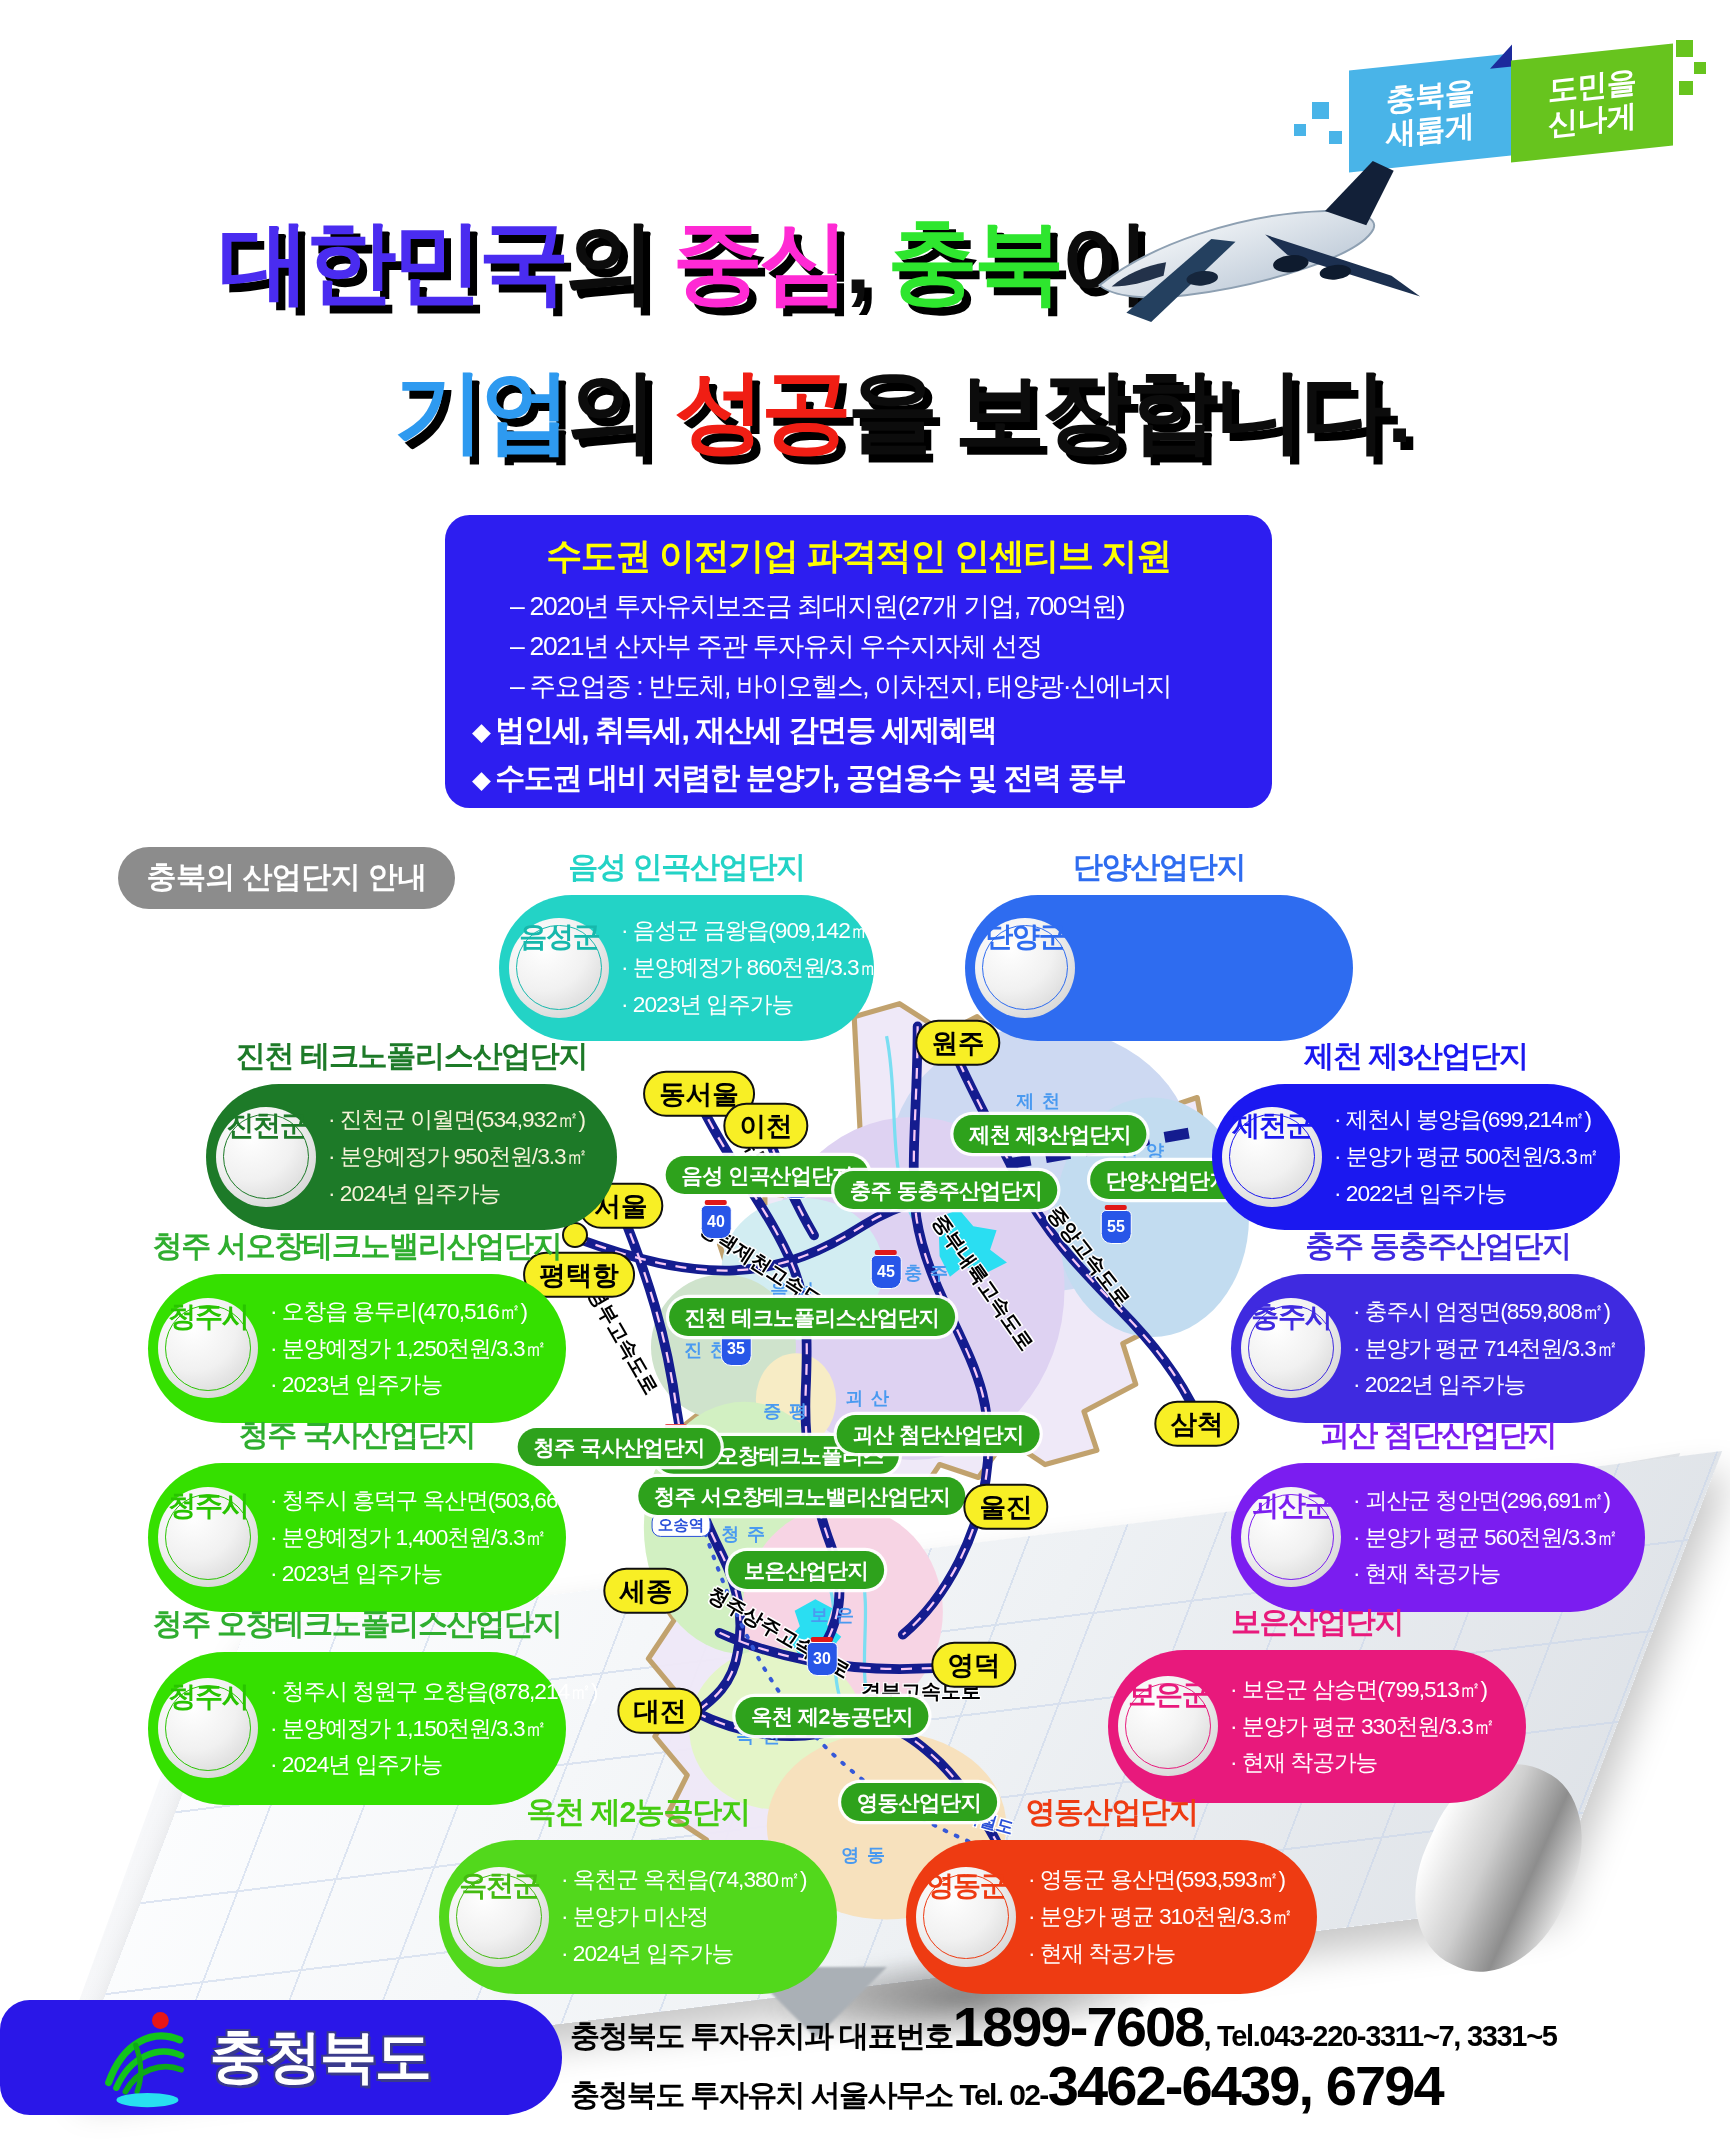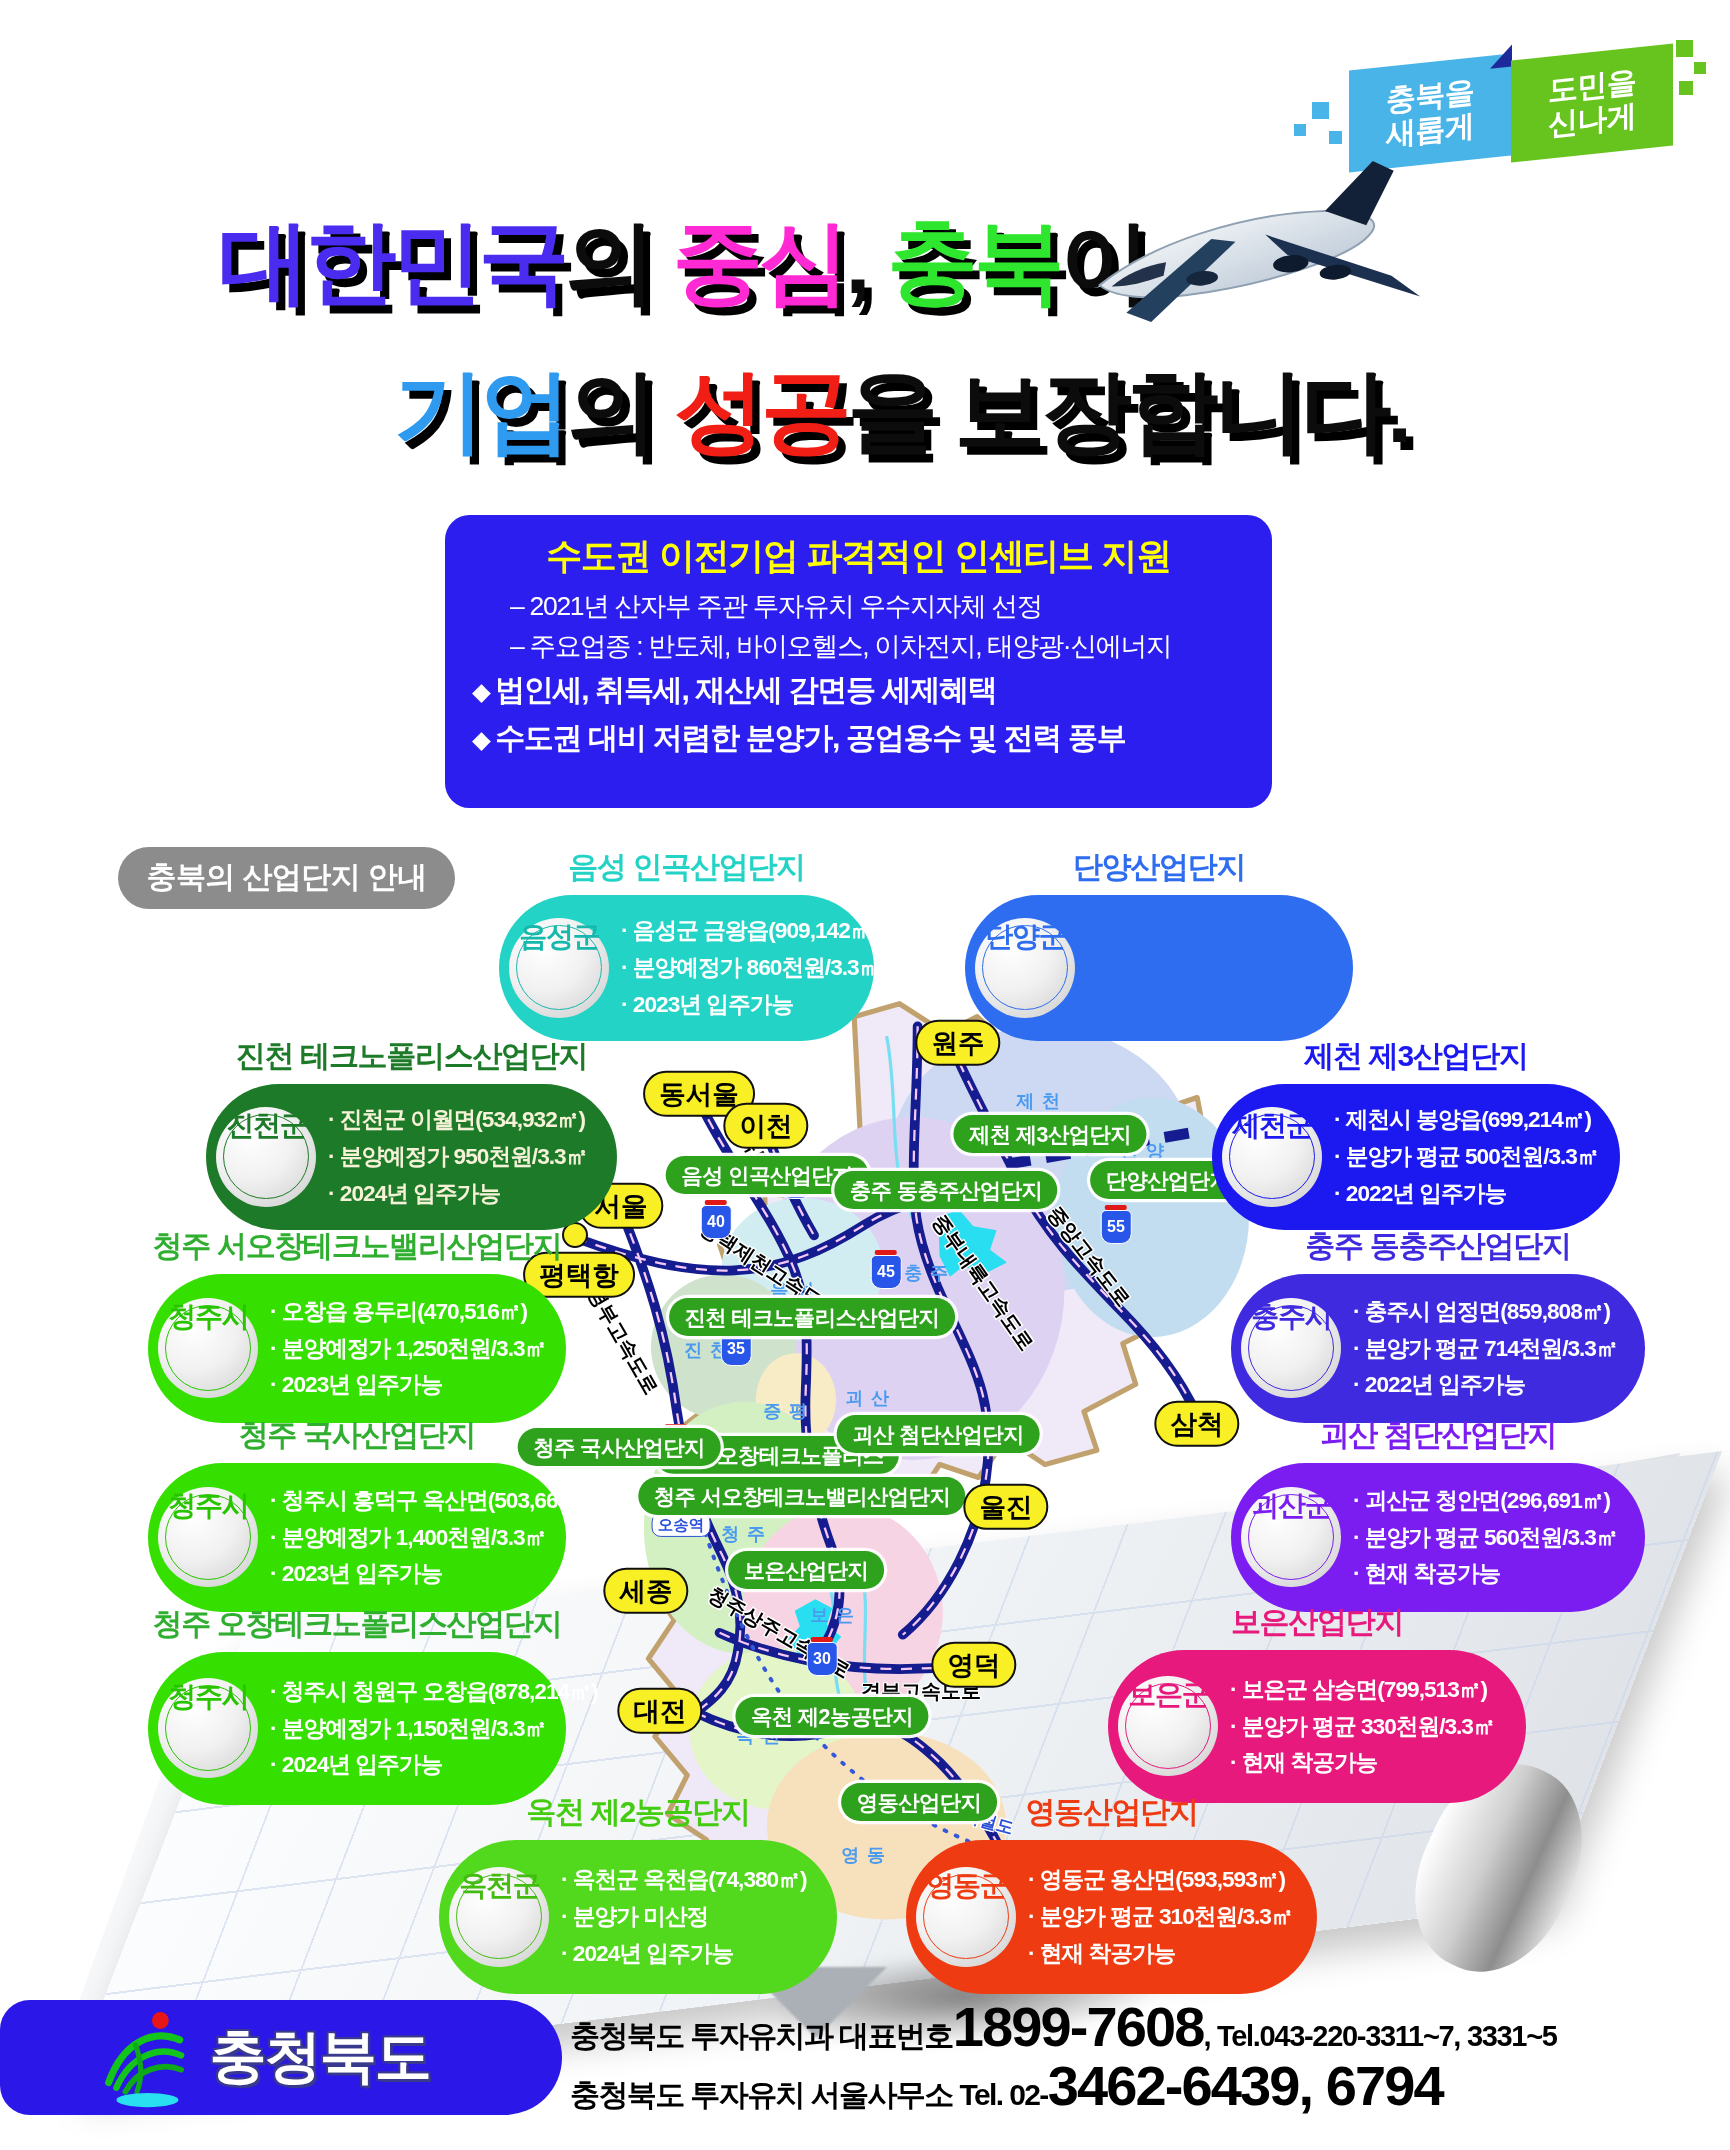--- a/index.html
+++ b/index.html
@@ -33,21 +33,21 @@
            padding:10.4px 28.5px;border-radius:31px;letter-spacing:-0.6px;white-space:nowrap;}
   
   .cx{position:absolute;z-index:6;}
   .cx-title{text-align:center;font-size:30px;font-weight:900;letter-spacing:-1.3px;white-space:nowrap;margin-bottom:6.5px;}
   .cx-pill{position:relative;border-radius:78px;}
   .badge{position:absolute;left:10.4px;top:50%;transform:translateY(-50%);width:100px;height:100px;border-radius:50%;
          background:radial-gradient(circle at 35% 30%,#ffffff 0%,#f1f1f1 45%,#c9c9c9 100%);
          display:flex;align-items:flex-start;justify-content:center;font-size:28px;font-weight:900;letter-spacing:-1.3px;}
   .badge::after{content:"";position:absolute;inset:7.1px;border-radius:50%;border:1.9px solid currentColor;}
   .card-lines{margin-left:122px;height:100%;box-sizing:border-box;display:flex;flex-direction:column;justify-content:center;padding-right:5.2px;}
-  .card-line{color:#fff;font-size:22.7px;font-weight:700;letter-spacing:-1px;white-space:nowrap;line-height:1.62;}
+  .card-line{color:#fff;font-size:22.7px;font-weight:400;letter-spacing:-1px;white-space:nowrap;line-height:1.62;}
   .card-line::before{content:"· ";}
   .c0 .cx-title{color:#23d3c6}.c0 .cx-pill{background:#23d3c6}.c0 .badge{color:#17b8ac}
   .c1 .cx-title{color:#2e6cf0}.c1 .cx-pill{background:#2e6cf0}.c1 .badge{color:#2e6cf0}
   .c2 .cx-title{color:#1d7a28}.c2 .cx-pill{background:#1d7a28}.c2 .badge{color:#1d7a28}
   .c2 .card-line{color:#f6f2d8}
   .c3 .cx-title{color:#1b18f0}.c3 .cx-pill{background:#1b18f0}.c3 .badge{color:#1b18f0}
   .c4 .cx-title{color:#2fae2f}.c4 .cx-pill{background:#35e000}.c4 .badge{color:#28c400}
   .c5 .cx-title{color:#3f2ae0}.c5 .cx-pill{background:#3f2ae0}.c5 .badge{color:#3f2ae0}
   .c6 .cx-title{color:#2fae2f}.c6 .cx-pill{background:#35e000}.c6 .badge{color:#28c400}
   .c7 .cx-title{color:#7b1df0}.c7 .cx-pill{background:#7b1df0}.c7 .badge{color:#7b1df0}
@@ -147,20 +147,21 @@
     <path d="M298,120 L482,202 L522,238 L328,154 Z" fill="#1c3050"></path>
     <path d="M252,126 L112,234 L76,216 L216,118 Z" fill="#24405f"></path>
     <ellipse cx="332" cy="168" rx="27" ry="13" fill="#0e1b2e"></ellipse>
     <ellipse cx="398" cy="188" rx="24" ry="11" fill="#0e1b2e"></ellipse>
     <ellipse cx="196" cy="176" rx="24" ry="11" fill="#16263c"></ellipse>
     <path d="M58,174 C80,158 112,148 144,146 L138,166 C106,173 84,177 58,174 Z" fill="#23324a"></path>
   </svg>
 
   <div id="incbox">
     <div class="ititle">수도권 이전기업 파격적인 인센티브 지원</div>
+    <div class="isub">– 2020년 투자유치보조금 최대지원(27개 기업, 700억원)</div>
     <div class="isub">– 2021년 산자부 주관 투자유치 우수지자체 선정</div>
     <div class="isub">– 주요업종 : 반도체, 바이오헬스, 이차전지, 태양광·신에너지</div>
     <div class="iitem">법인세, 취득세, 재산세 감면등 세제혜택</div>
     <div class="iitem">수도권 대비 저렴한 분양가, 공업용수 및 전력 풍부</div>
   </div>
 
   <div id="secpill">충북의 산업단지 안내</div>
 
   <div id="map">
     <svg width="699" height="926" viewBox="0 0 1080 1430">

